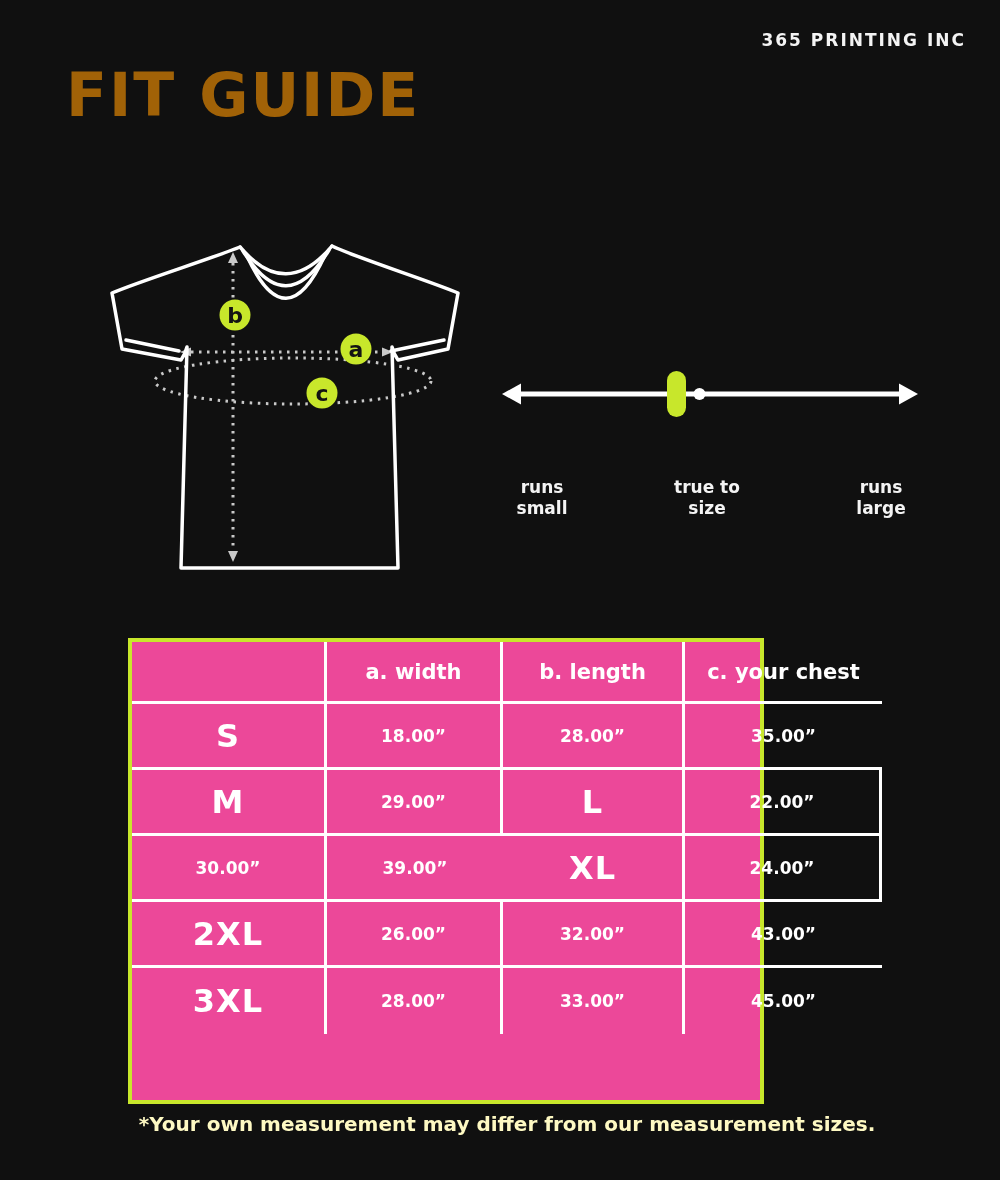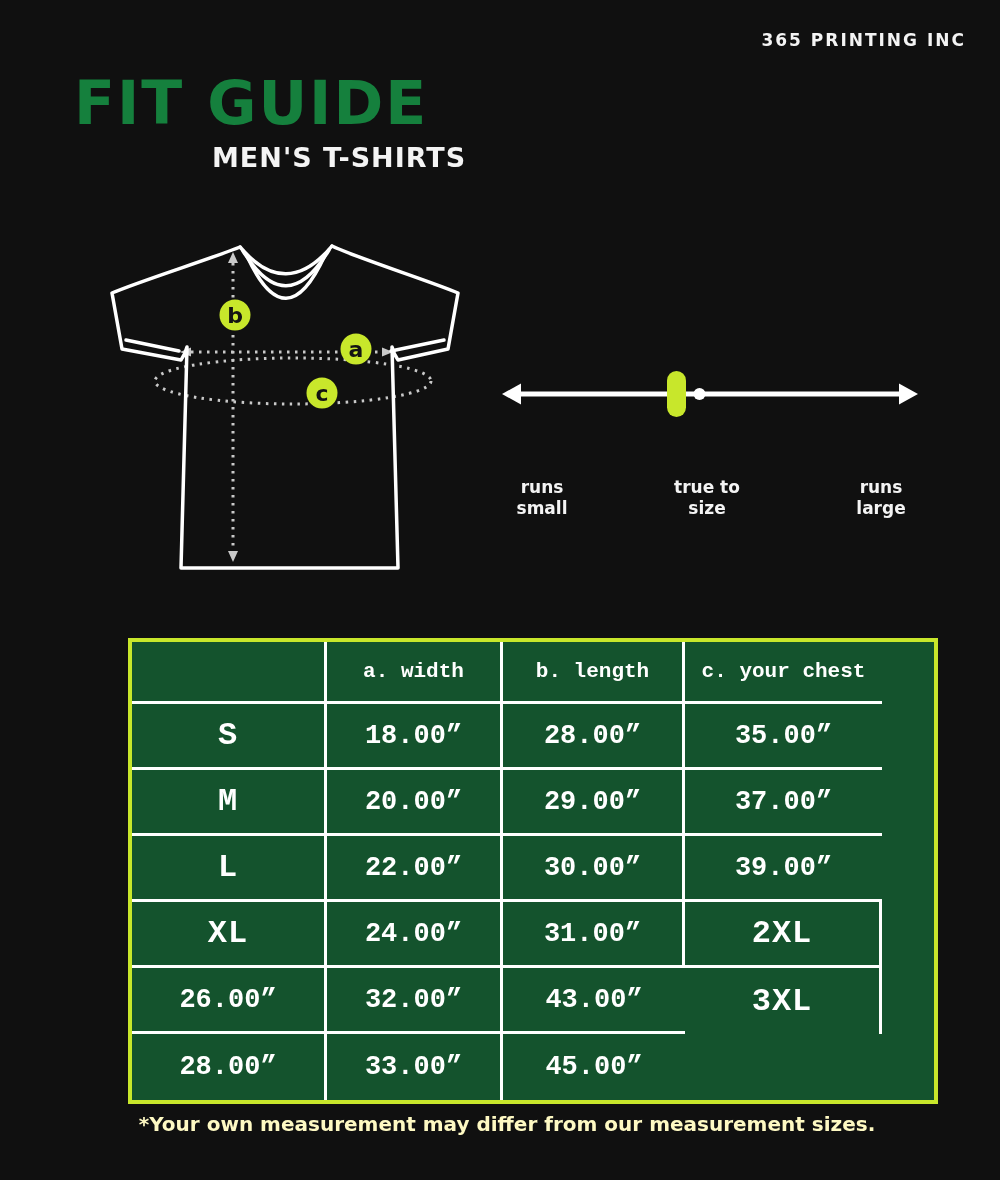--- a/index.html
+++ b/index.html
@@ -5,69 +5,67 @@
   html,body{margin:0;padding:0;background:#101010;}
   .canvas{
     position:relative;width:1000px;height:1180px;background:#101010;
     font-family:"DejaVu Sans","Liberation Sans",sans-serif;color:#ffffff;overflow:hidden;
   }
   .brand{
     position:absolute;top:30px;right:34px;font-size:17px;font-weight:bold;
     letter-spacing:2px;color:#f4f4f4;
   }
   .title{
-    position:absolute;left:62px;top:58px;margin:12px;font-size:60px;font-weight:bold;
-    letter-spacing:2px;color:#15803d;line-height:1.1;
+    position:absolute;left:62px;top:58px;margin:4px;font-size:60px;font-weight:bold;
+    letter-spacing:2px;color:#a16207;line-height:1.1;
   }
   .subtitle{
     position:absolute;left:212px;top:142px;font-size:27px;font-weight:bold;
     letter-spacing:1px;color:#f4f4f4;
   }
   .shirt-svg{position:absolute;left:95px;top:243px;width:380px;height:335px;}
   .marker-letter{font-size:22px;font-weight:bold;fill:#131313;
     font-family:"DejaVu Sans","Liberation Sans",sans-serif;}
   .scale{position:absolute;left:500px;top:368px;width:420px;height:110px;}
   .scale-svg{position:absolute;left:0;top:0;width:420px;height:52px;}
   .scale-label{
     position:absolute;top:64px;transform:translateX(-50%);
     font-size:17px;font-weight:bold;line-height:1.25;text-align:center;color:#f4f4f4;margin-top:45px;
   }
   .scale-label.left{left:42px;}
   .scale-label.center{left:207px;}
   .scale-label.right{left:381px;}
   .size-table{
-    position:absolute;left:128px;top:638px;width:810px;height:466px;
-    box-sizing:border-box;border:4px solid #c8e72b;background:#14532d;
+    position:absolute;left:128px;top:638px;width:636px;height:466px;
+    box-sizing:border-box;border:4px solid #c8e72b;background:#ec4899;
     display:grid;grid-template-columns:195px 176px 182px 197px;
     grid-template-rows:62px repeat(6,66px);
-    font-family:Liberation Mono, monospace;
   }
   .cell{
     box-sizing:border-box;display:flex;align-items:center;justify-content:center;
     border-right:3px solid #ffffff;border-bottom:3px solid #ffffff;
     font-weight:bold;color:#ffffff;
   }
   .cell.last-col{border-right:none;text-align:center;}
   .cell.last-row{border-bottom:none;}
   .cell.head{font-size:21px;}
   .cell.size{font-size:32px;letter-spacing:1px;}
-  .cell.val{font-size:27px;}
+  .cell.val{font-size:17px;}
   .footnote{
     position:absolute;left:128px;top:1112px;width:758px;text-align:center;
     font-size:20px;font-weight:bold;color:#fef9c3;
   }
 </style>
 </head>
 <body>
 
 <div class="canvas">
 
   <div class="brand">365 PRINTING INC</div>
   <h1 class="title">FIT GUIDE</h1>
-  <div class="subtitle">MEN'S T-SHIRTS</div>
 
   <svg class="shirt-svg" viewBox="0 0 380 335">
 
     <g stroke="#c9c9c9" stroke-width="3" fill="none" stroke-dasharray="2.5 5.5">
       <ellipse cx="198" cy="138" rx="138" ry="23"></ellipse>
       <line x1="138" y1="20" x2="138" y2="308"></line>
       <line x1="96" y1="109" x2="287" y2="109"></line>
     </g>
     <g fill="#c9c9c9">
       <polygon points="138,9 133,20 143,20"></polygon>
@@ -122,32 +120,29 @@
     <div class="cell head">a. width</div>
     <div class="cell head">b. length</div>
     <div class="cell head last-col">c. your chest</div>
 
     <div class="cell size">S</div>
     <div class="cell val">18.00”</div>
     <div class="cell val">28.00”</div>
     <div class="cell val last-col">35.00”</div>
 
     <div class="cell size">M</div>
-    <div class="cell val">20.00”</div>
     <div class="cell val">29.00”</div>
-    <div class="cell val last-col">37.00”</div>
 
     <div class="cell size">L</div>
     <div class="cell val">22.00”</div>
     <div class="cell val">30.00”</div>
     <div class="cell val last-col">39.00”</div>
 
     <div class="cell size">XL</div>
     <div class="cell val">24.00”</div>
-    <div class="cell val">31.00”</div>
 
     <div class="cell size">2XL</div>
     <div class="cell val">26.00”</div>
     <div class="cell val">32.00”</div>
     <div class="cell val last-col">43.00”</div>
 
     <div class="cell size last-row">3XL</div>
     <div class="cell val last-row">28.00”</div>
     <div class="cell val last-row">33.00”</div>
     <div class="cell val last-col last-row">45.00”</div>

